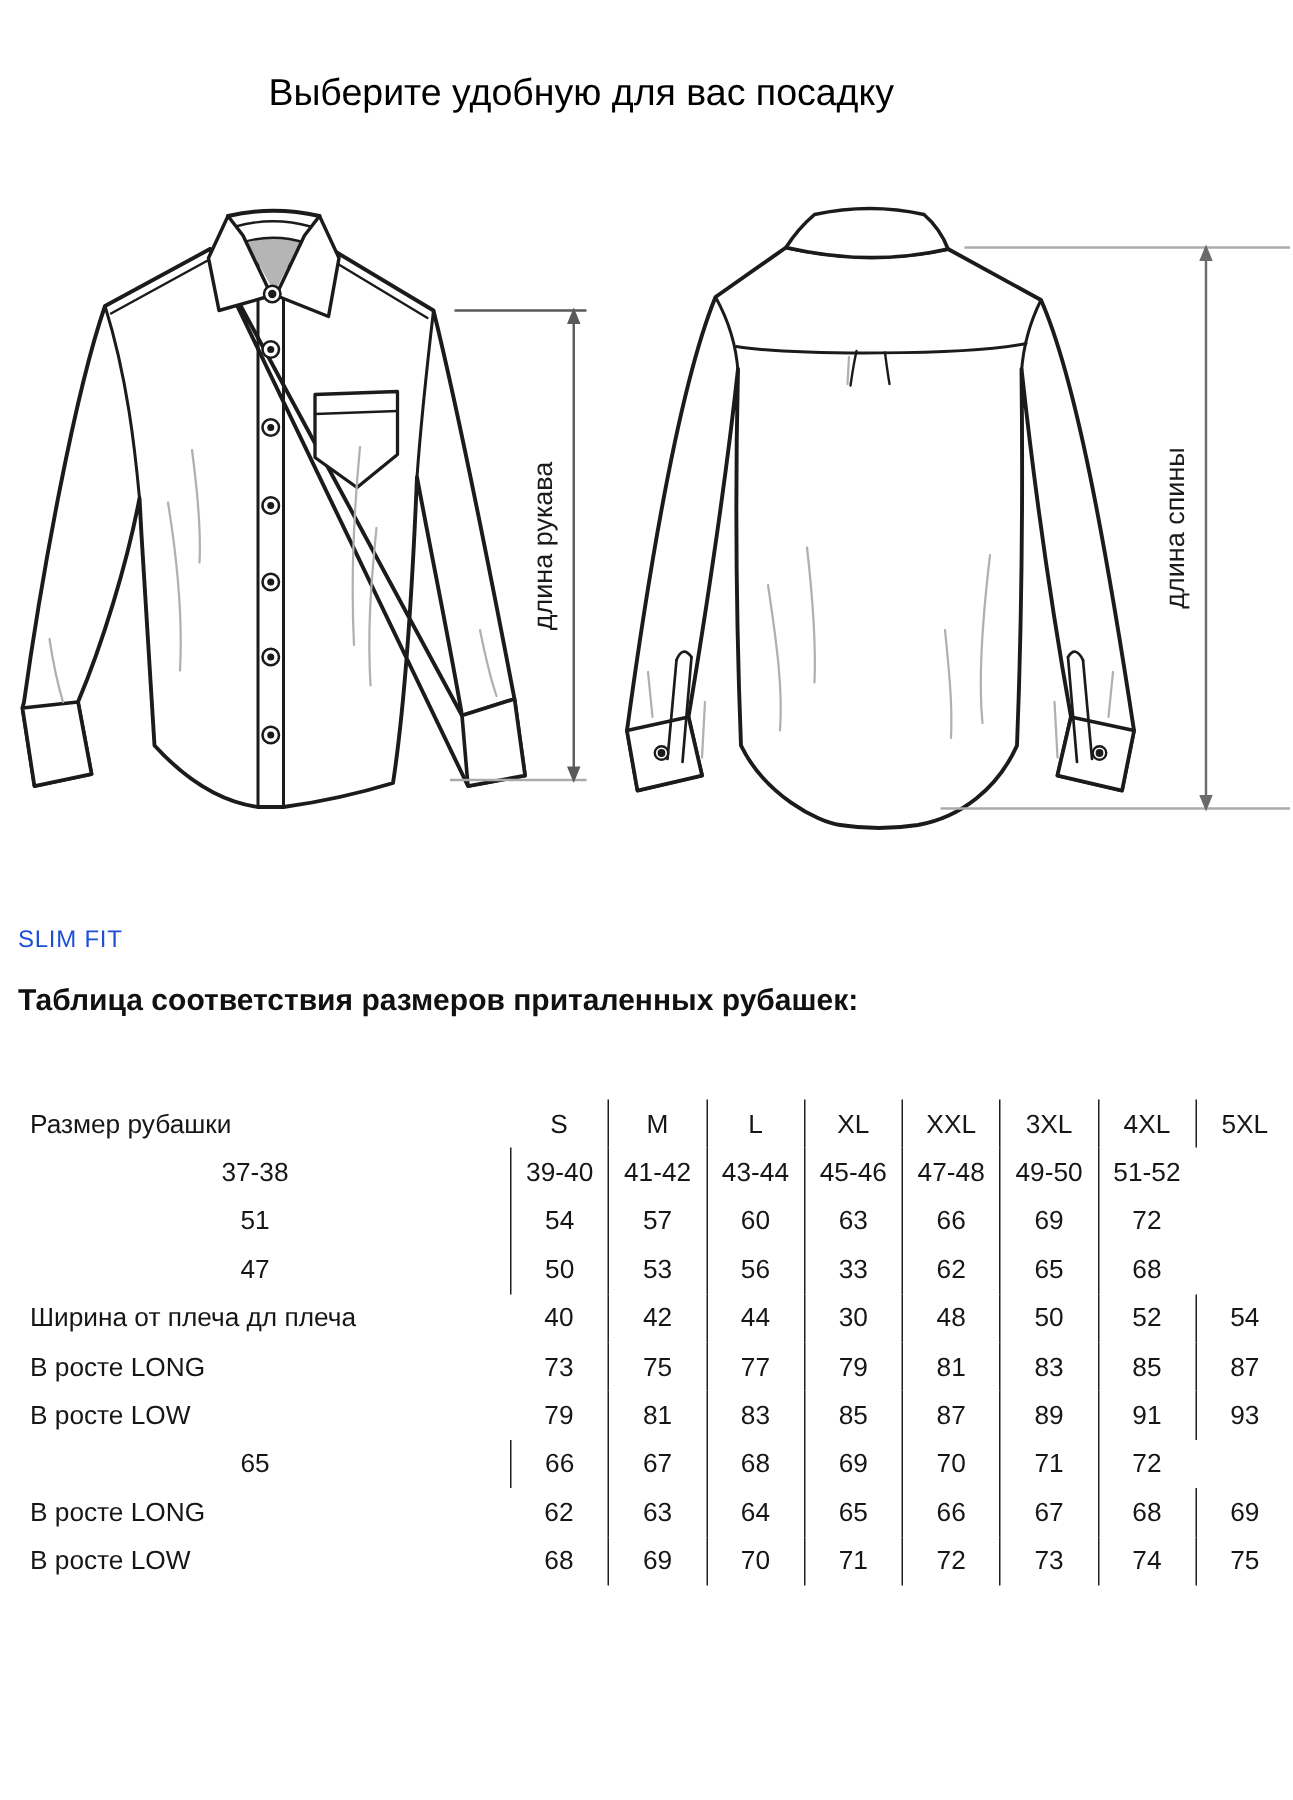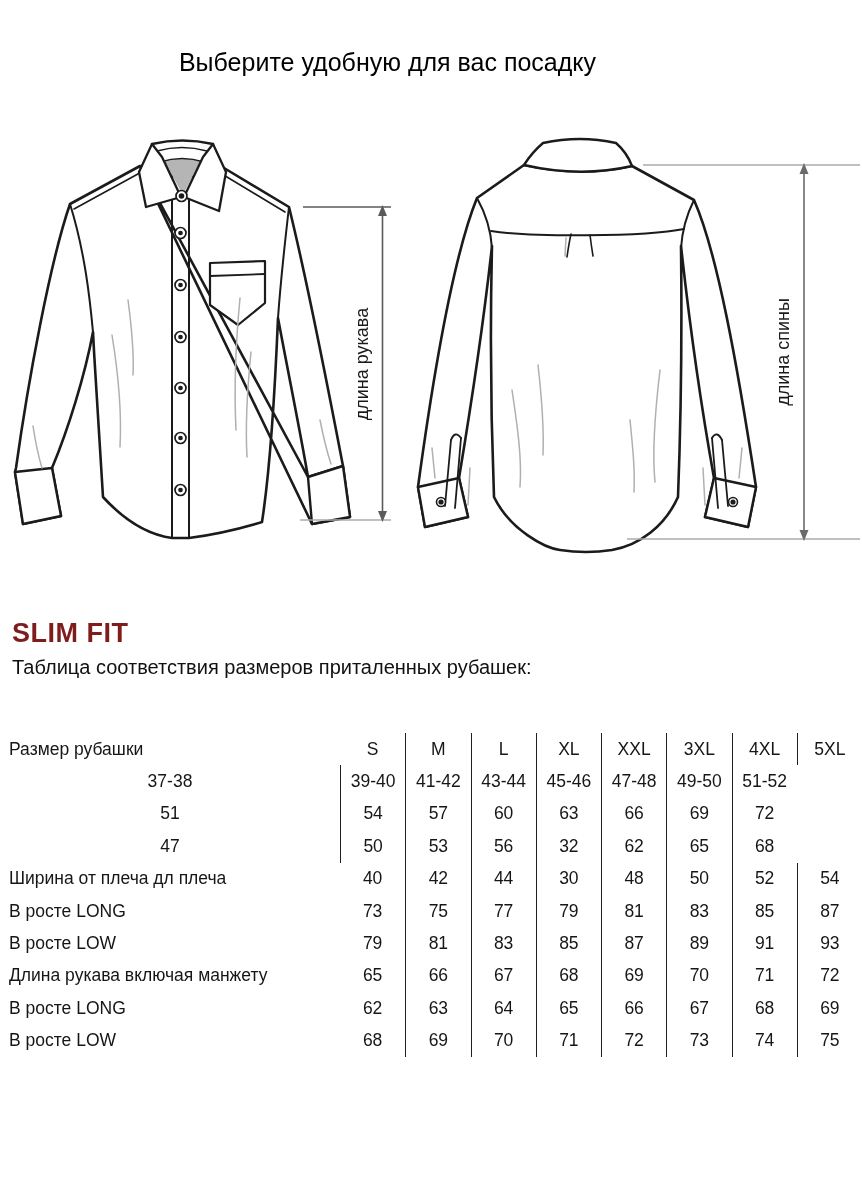--- a/index.html
+++ b/index.html
@@ -11,40 +11,40 @@
     color:#1a1a1a;
     overflow:hidden;
   }
   .title{
     position:absolute;top:48px;left:0;width:775px;
     text-align:center;font-size:25px;font-weight:400;color:#000;
   }
   .diagram-wrap{position:absolute;top:120px;left:0;width:862px;height:470px;}
   .fit-heading{
     position:absolute;top:618px;left:12px;
-    font-size:27px;font-weight:700;letter-spacing:.5px;color:#7f1d1d;
+    font-size:16px;font-weight:400;letter-spacing:.5px;color:#1d4ed8;
   }
   .table-caption{
     position:absolute;top:656px;left:12px;
-    font-size:20px;font-weight:400;color:#111;
+    font-size:20px;font-weight:700;color:#111;
   }
   .size-table{
     position:absolute;top:733px;left:0;width:862px;
   }
   .trow{
     display:grid;
     grid-template-columns:340px repeat(8,1fr);
     height:32.4px;
   }
   .cell{
     height:100%;
     display:flex;align-items:center;
     font-size:17.5px;color:#161616;
   }
-  .cell.label{padding-left:9px;justify-content:flex-start;}
+  .cell.label{padding-left:20px;justify-content:flex-start;}
   .cell.val{justify-content:center;}
   .cell.sep{border-left:1.6px solid #1f1f1f;}
   svg text{font-family:"Liberation Sans",sans-serif;}
 </style>
 </head>
 <body>
 
 <div id="page">
 
   <div class="title">Выберите удобную для вас посадку</div>
@@ -237,21 +237,21 @@
         <div class="cell val sep">63</div>
         <div class="cell val sep">66</div>
         <div class="cell val sep">69</div>
         <div class="cell val sep">72</div>
       </div>
       <div class="trow">
         <div class="cell val">47</div>
         <div class="cell val sep">50</div>
         <div class="cell val sep">53</div>
         <div class="cell val sep">56</div>
-        <div class="cell val sep">32</div>
+        <div class="cell val sep">33</div>
         <div class="cell val sep">62</div>
         <div class="cell val sep">65</div>
         <div class="cell val sep">68</div>
       </div>
       <div class="trow">
         <div class="cell label">Ширина от плеча дл плеча</div>
         <div class="cell val">40</div>
         <div class="cell val sep">42</div>
         <div class="cell val sep">44</div>
         <div class="cell val sep">30</div>
@@ -276,21 +276,20 @@
         <div class="cell val">79</div>
         <div class="cell val sep">81</div>
         <div class="cell val sep">83</div>
         <div class="cell val sep">85</div>
         <div class="cell val sep">87</div>
         <div class="cell val sep">89</div>
         <div class="cell val sep">91</div>
         <div class="cell val sep">93</div>
       </div>
       <div class="trow">
-        <div class="cell label">Длина рукава включая манжету</div>
         <div class="cell val">65</div>
         <div class="cell val sep">66</div>
         <div class="cell val sep">67</div>
         <div class="cell val sep">68</div>
         <div class="cell val sep">69</div>
         <div class="cell val sep">70</div>
         <div class="cell val sep">71</div>
         <div class="cell val sep">72</div>
       </div>
       <div class="trow">

